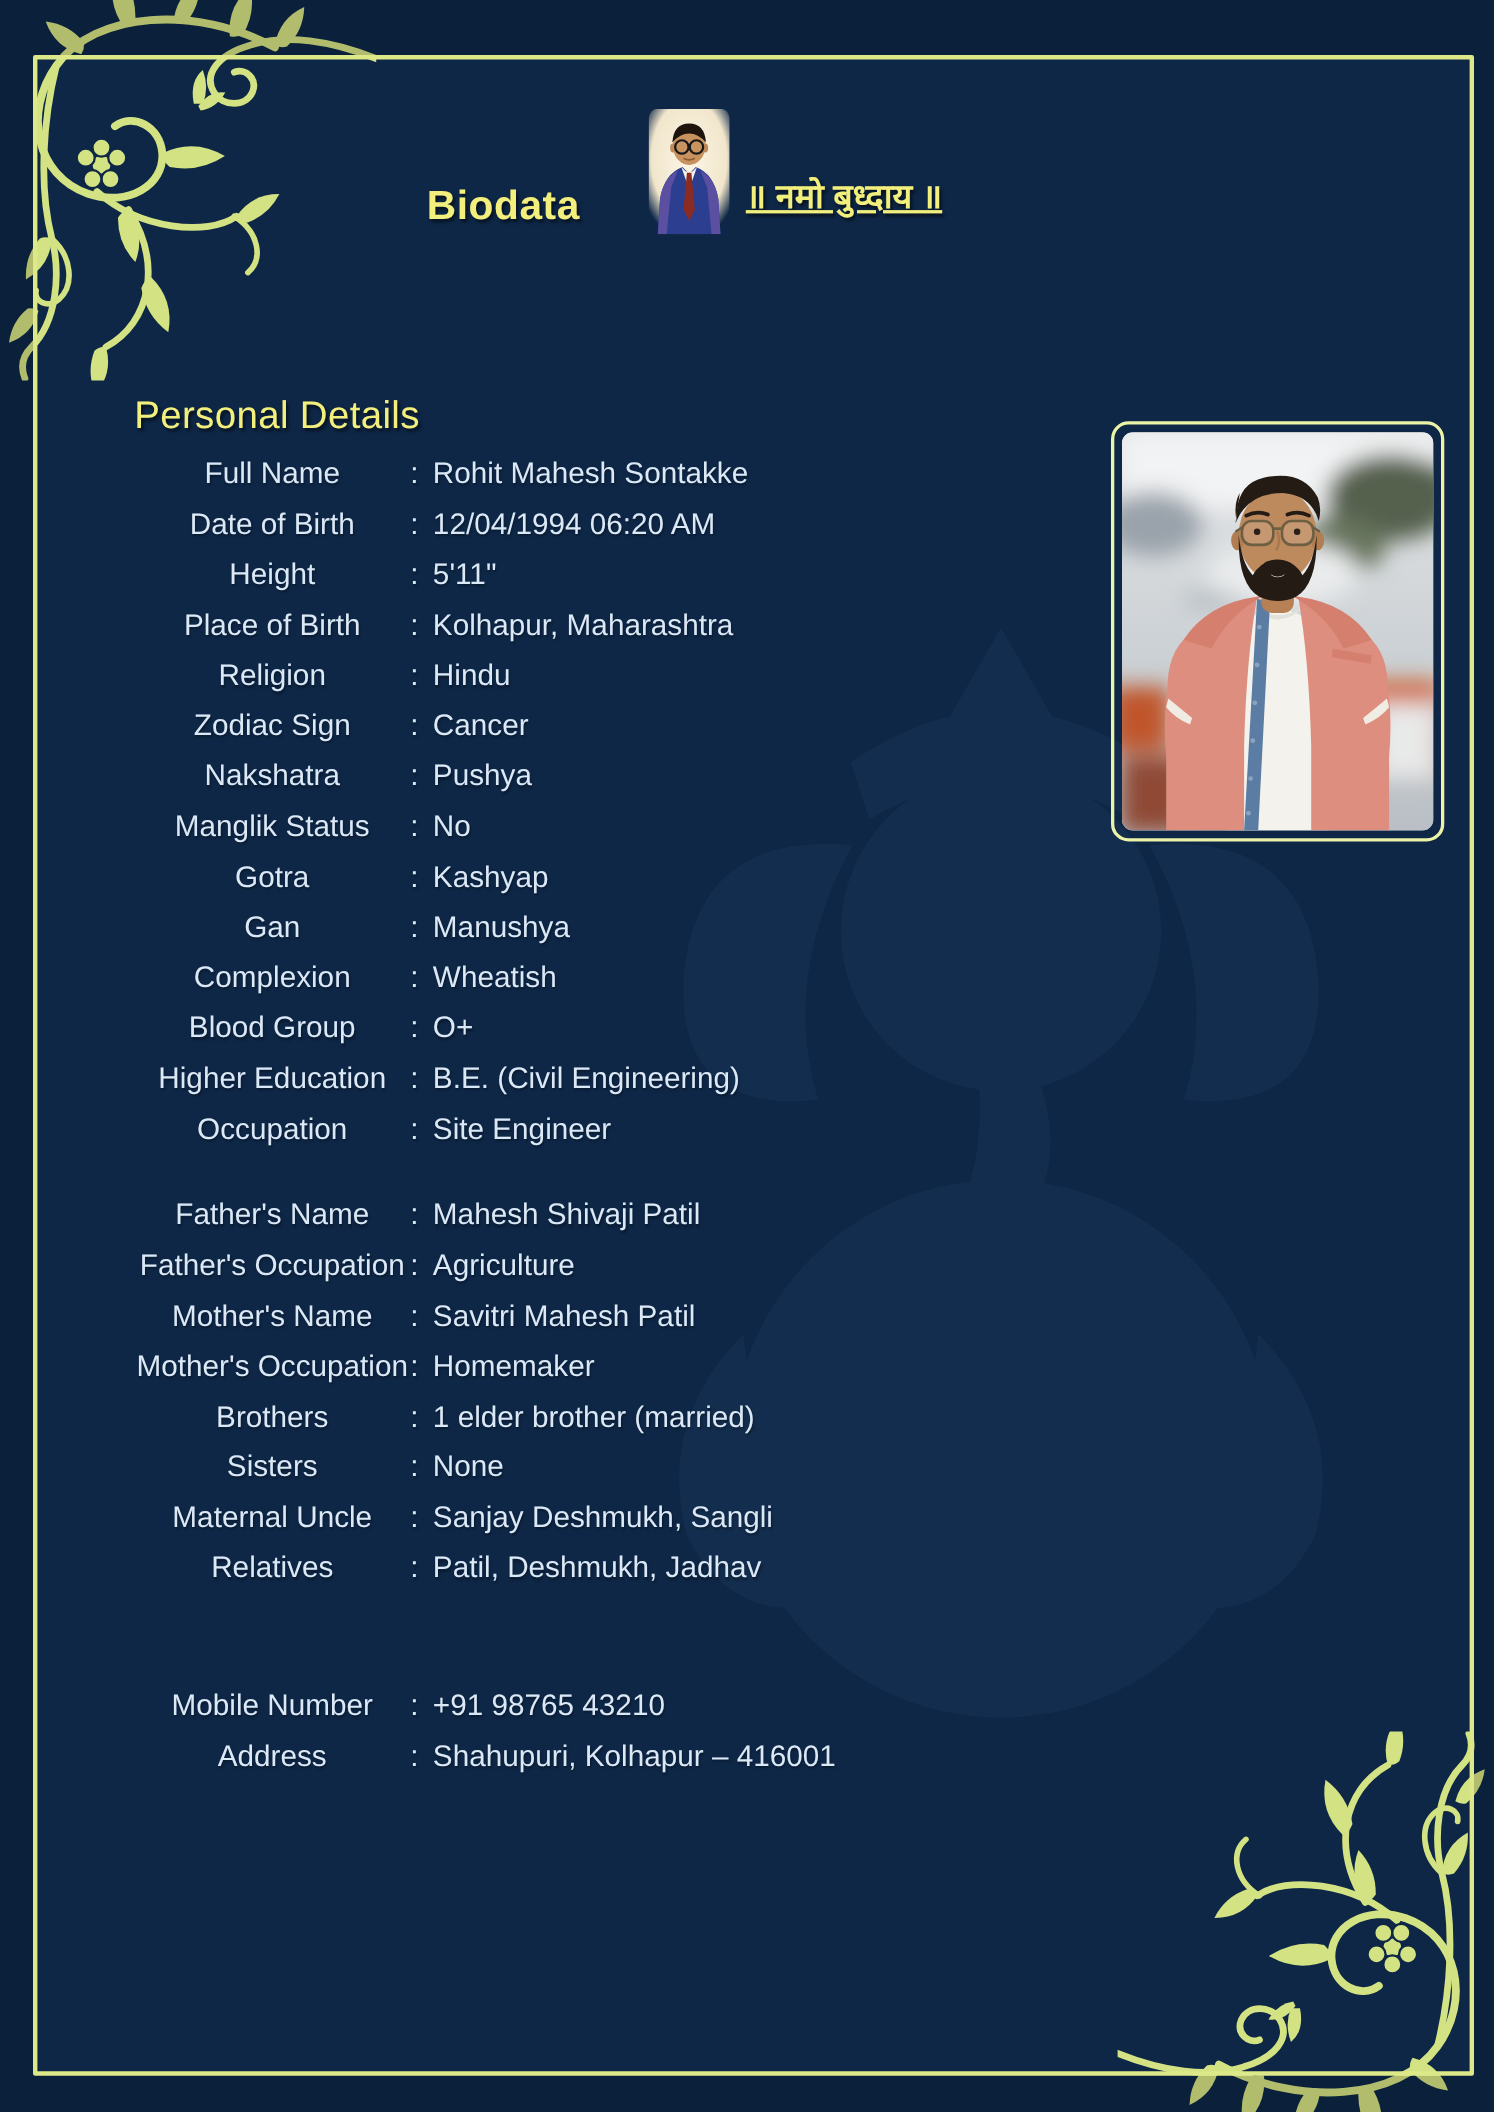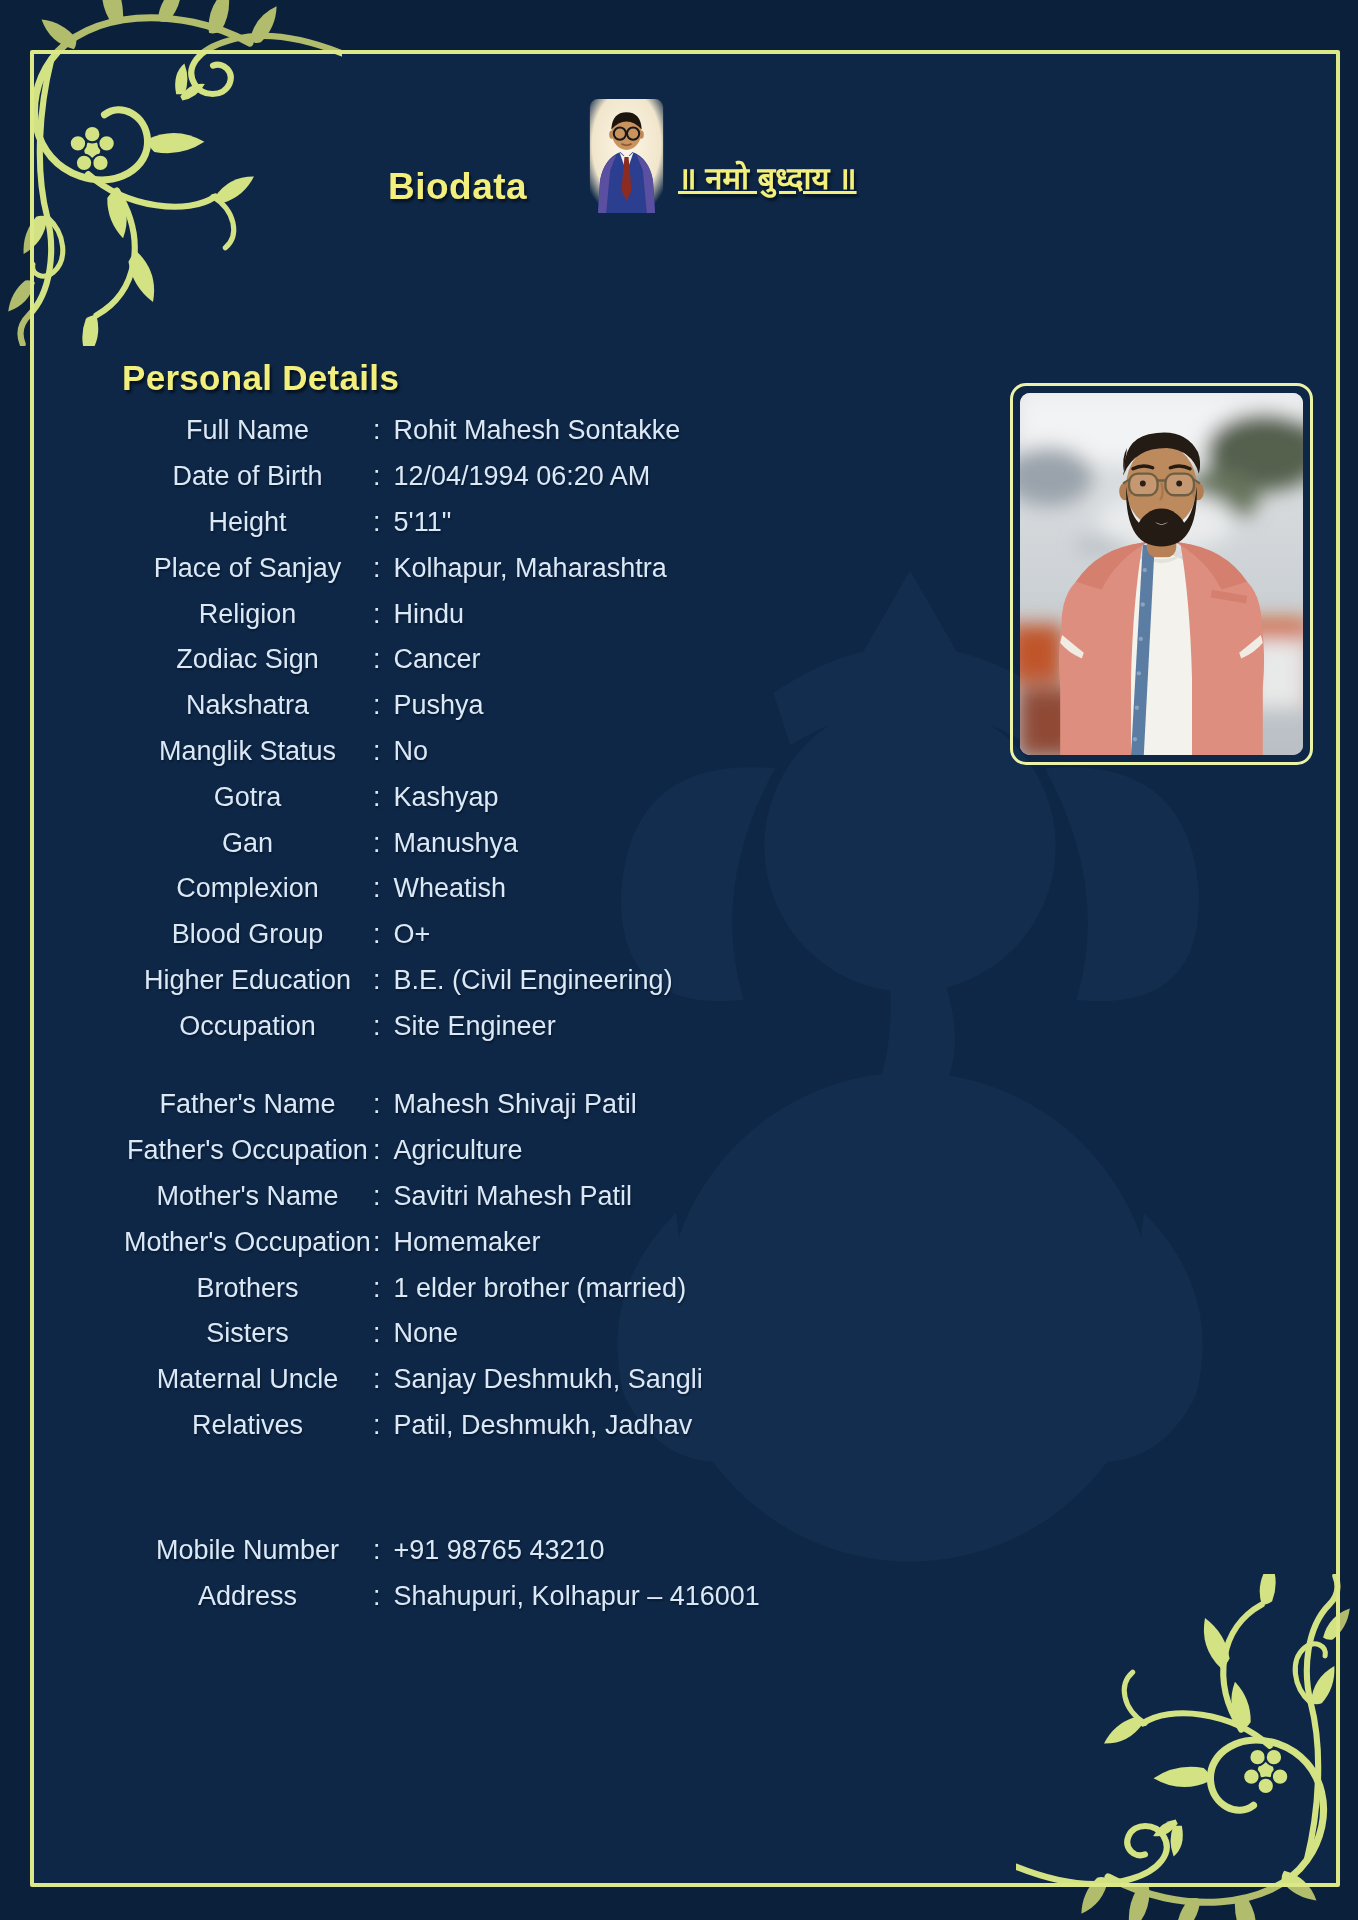--- a/index.html
+++ b/index.html
@@ -38,21 +38,21 @@
     font-size:31px;font-weight:bold;color:var(--heading);
     text-shadow:2px 3px 3px rgba(0,0,0,0.55);
     text-decoration:underline;
   }
   
   .section{position:absolute;left:122px;width:760px;}
   .sec0{top:356px;}
   .sec1{top:1074px;}
   .sec2{top:1520px;}
   .section-heading{
-    margin:0;font-size:35px;line-height:44px;font-weight:bold;
+    margin:0;font-size:35px;line-height:44px;font-weight:normal;
     color:var(--heading);text-shadow:2px 3px 3px rgba(0,0,0,0.6);
     letter-spacing:0.3px;
   }
   .rows{margin-top:8px;text-align:center;}
   .row{height:45.8px;display:flex;align-items:center;
     font-size:27px;color:var(--body-text);
     text-shadow:1px 2px 2px rgba(0,0,0,0.35);}
   .row .label{width:251px;flex:0 0 251px;}
   .row .colon{flex:0 0 auto;}
   .row .value{margin-left:13px;white-space:nowrap;}
@@ -209,21 +209,21 @@
     <span class="value">12/04/1994 06:20 AM</span>
   </div>
 
   <div class="row">
     <span class="label">Height</span>
     <span class="colon">:</span>
     <span class="value">5'11"</span>
   </div>
 
   <div class="row">
-    <span class="label">Place of Sanjay</span>
+    <span class="label">Place of Birth</span>
     <span class="colon">:</span>
     <span class="value">Kolhapur, Maharashtra</span>
   </div>
 
   <div class="row">
     <span class="label">Religion</span>
     <span class="colon">:</span>
     <span class="value">Hindu</span>
   </div>
 

